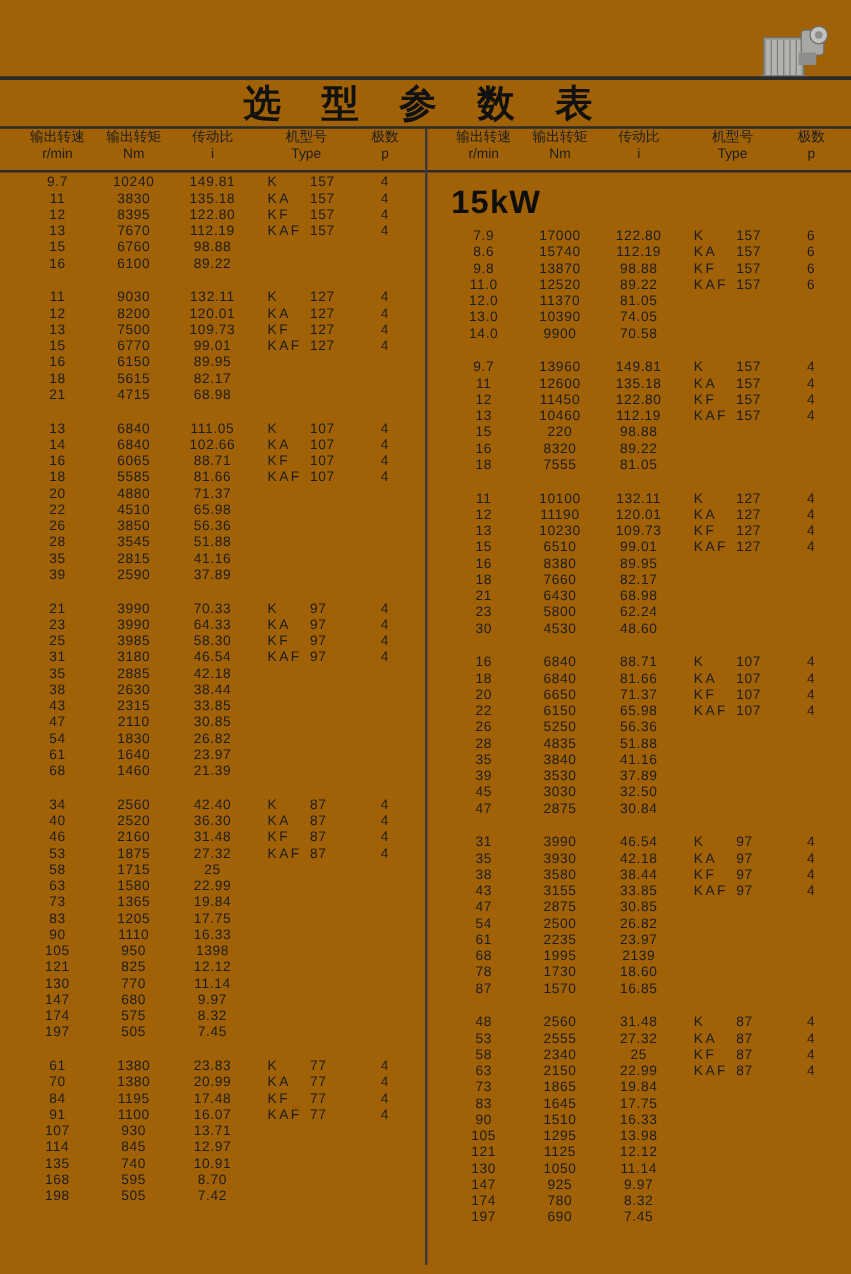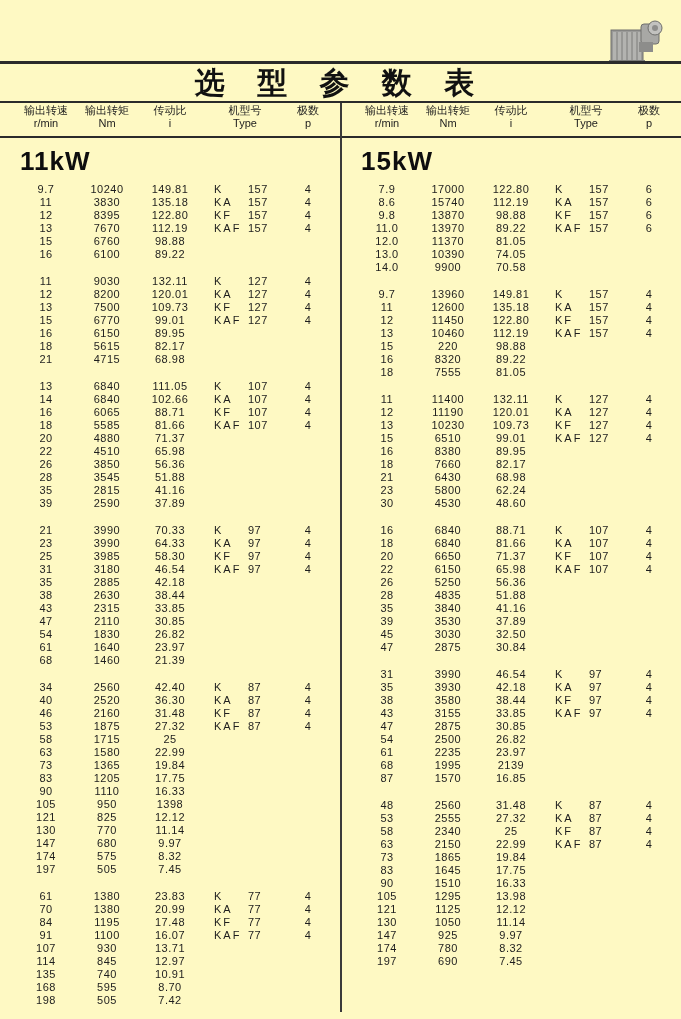--- a/index.html
+++ b/index.html
@@ -1,19 +1,19 @@
 <!DOCTYPE html>
 <html><head>
 <meta charset="utf-8">
 <style>
   html,body{margin:0;padding:0;background:#e9e9e7;}
   .page{
     position:relative;
     width:681px;height:1019px;
-    background:#fef9c3;
+    background:#a16207;
     font-family:"Liberation Sans","DejaVu Sans",sans-serif;
     color:#1d1d1d;
     overflow:hidden;
   }
   .photo{position:absolute;top:12px;right:12px;width:66px;height:60px;}
   .rule{position:absolute;left:0;right:0;background:#2b2b2b;}
   .rule-top{top:61px;height:3px;}
   .rule-under-title{top:101px;height:2px;}
   .rule-under-header{top:136px;height:2px;}
   .title{
@@ -114,21 +114,20 @@
       </div>
     </div>
   </div>
 
   <div class="rule rule-under-header"></div>
 
   <div class="vdivider"></div>
 
   <div class="body">
     <div class="half">
-      <div class="power">11kW</div>
       <div class="groups">
           <div class="group">
             <div class="row">
               <div class="c speed">9.7</div>
               <div class="c torque">10240</div>
               <div class="c ratio">149.81</div>
               <div class="c type">
                 <div class="tprefix">K</div>
                 <div class="tsize">157</div>
               </div>
@@ -746,21 +745,21 @@
               <div class="c torque">13870</div>
               <div class="c ratio">98.88</div>
               <div class="c type">
                 <div class="tprefix">KF</div>
                 <div class="tsize">157</div>
               </div>
               <div class="c poles">6</div>
             </div>
             <div class="row">
               <div class="c speed">11.0</div>
-              <div class="c torque">13970</div>
+              <div class="c torque">12520</div>
               <div class="c ratio">89.22</div>
               <div class="c type">
                 <div class="tprefix">KAF</div>
                 <div class="tsize">157</div>
               </div>
               <div class="c poles">6</div>
             </div>
             <div class="row">
               <div class="c speed">12.0</div>
               <div class="c torque">11370</div>
@@ -860,21 +859,21 @@
               <div class="c type">
                 <div class="tprefix"></div>
                 <div class="tsize"></div>
               </div>
               <div class="c poles"></div>
             </div>
           </div>
           <div class="group">
             <div class="row">
               <div class="c speed">11</div>
-              <div class="c torque">11400</div>
+              <div class="c torque">10100</div>
               <div class="c ratio">132.11</div>
               <div class="c type">
                 <div class="tprefix">K</div>
                 <div class="tsize">127</div>
               </div>
               <div class="c poles">4</div>
             </div>
             <div class="row">
               <div class="c speed">12</div>
               <div class="c torque">11190</div>
@@ -1126,20 +1125,30 @@
               <div class="c type">
                 <div class="tprefix"></div>
                 <div class="tsize"></div>
               </div>
               <div class="c poles"></div>
             </div>
             <div class="row">
               <div class="c speed">68</div>
               <div class="c torque">1995</div>
               <div class="c ratio">2139</div>
+              <div class="c type">
+                <div class="tprefix"></div>
+                <div class="tsize"></div>
+              </div>
+              <div class="c poles"></div>
+            </div>
+            <div class="row">
+              <div class="c speed">78</div>
+              <div class="c torque">1730</div>
+              <div class="c ratio">18.60</div>
               <div class="c type">
                 <div class="tprefix"></div>
                 <div class="tsize"></div>
               </div>
               <div class="c poles"></div>
             </div>
             <div class="row">
               <div class="c speed">87</div>
               <div class="c torque">1570</div>
               <div class="c ratio">16.85</div>

